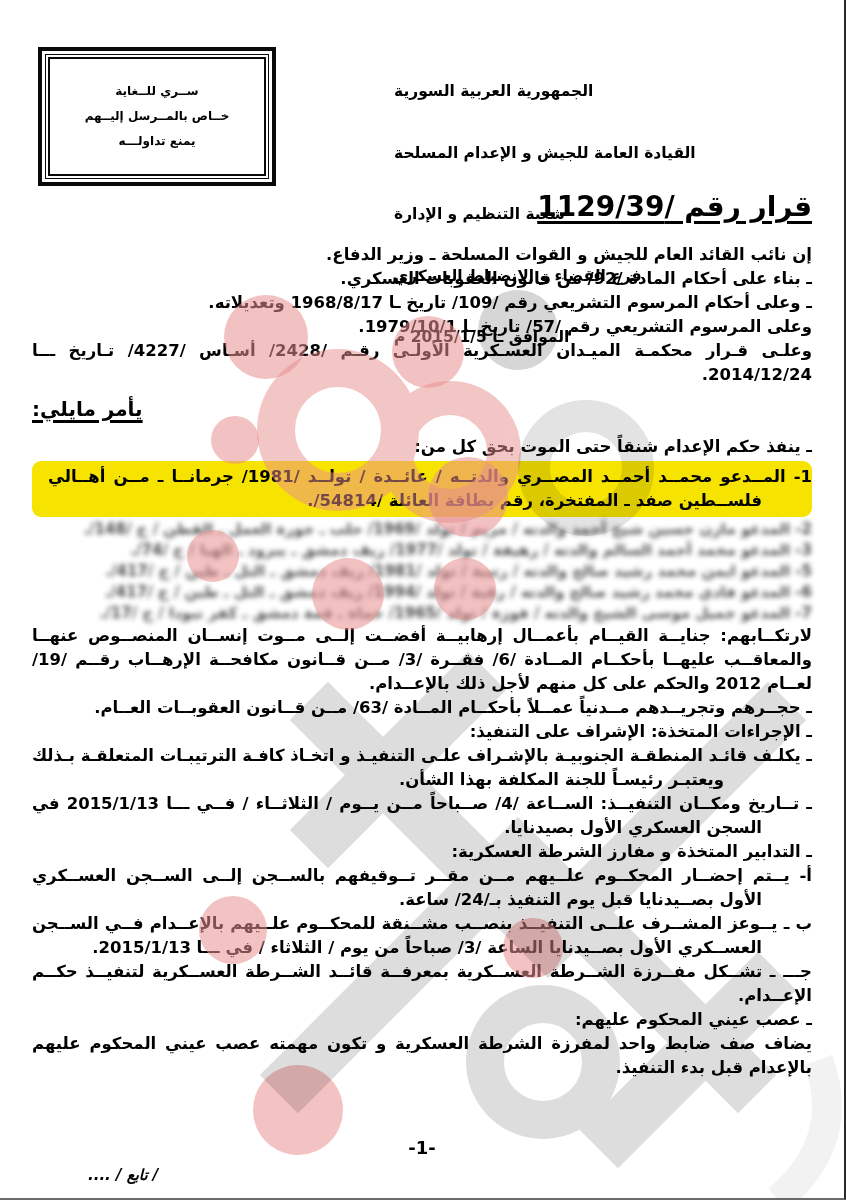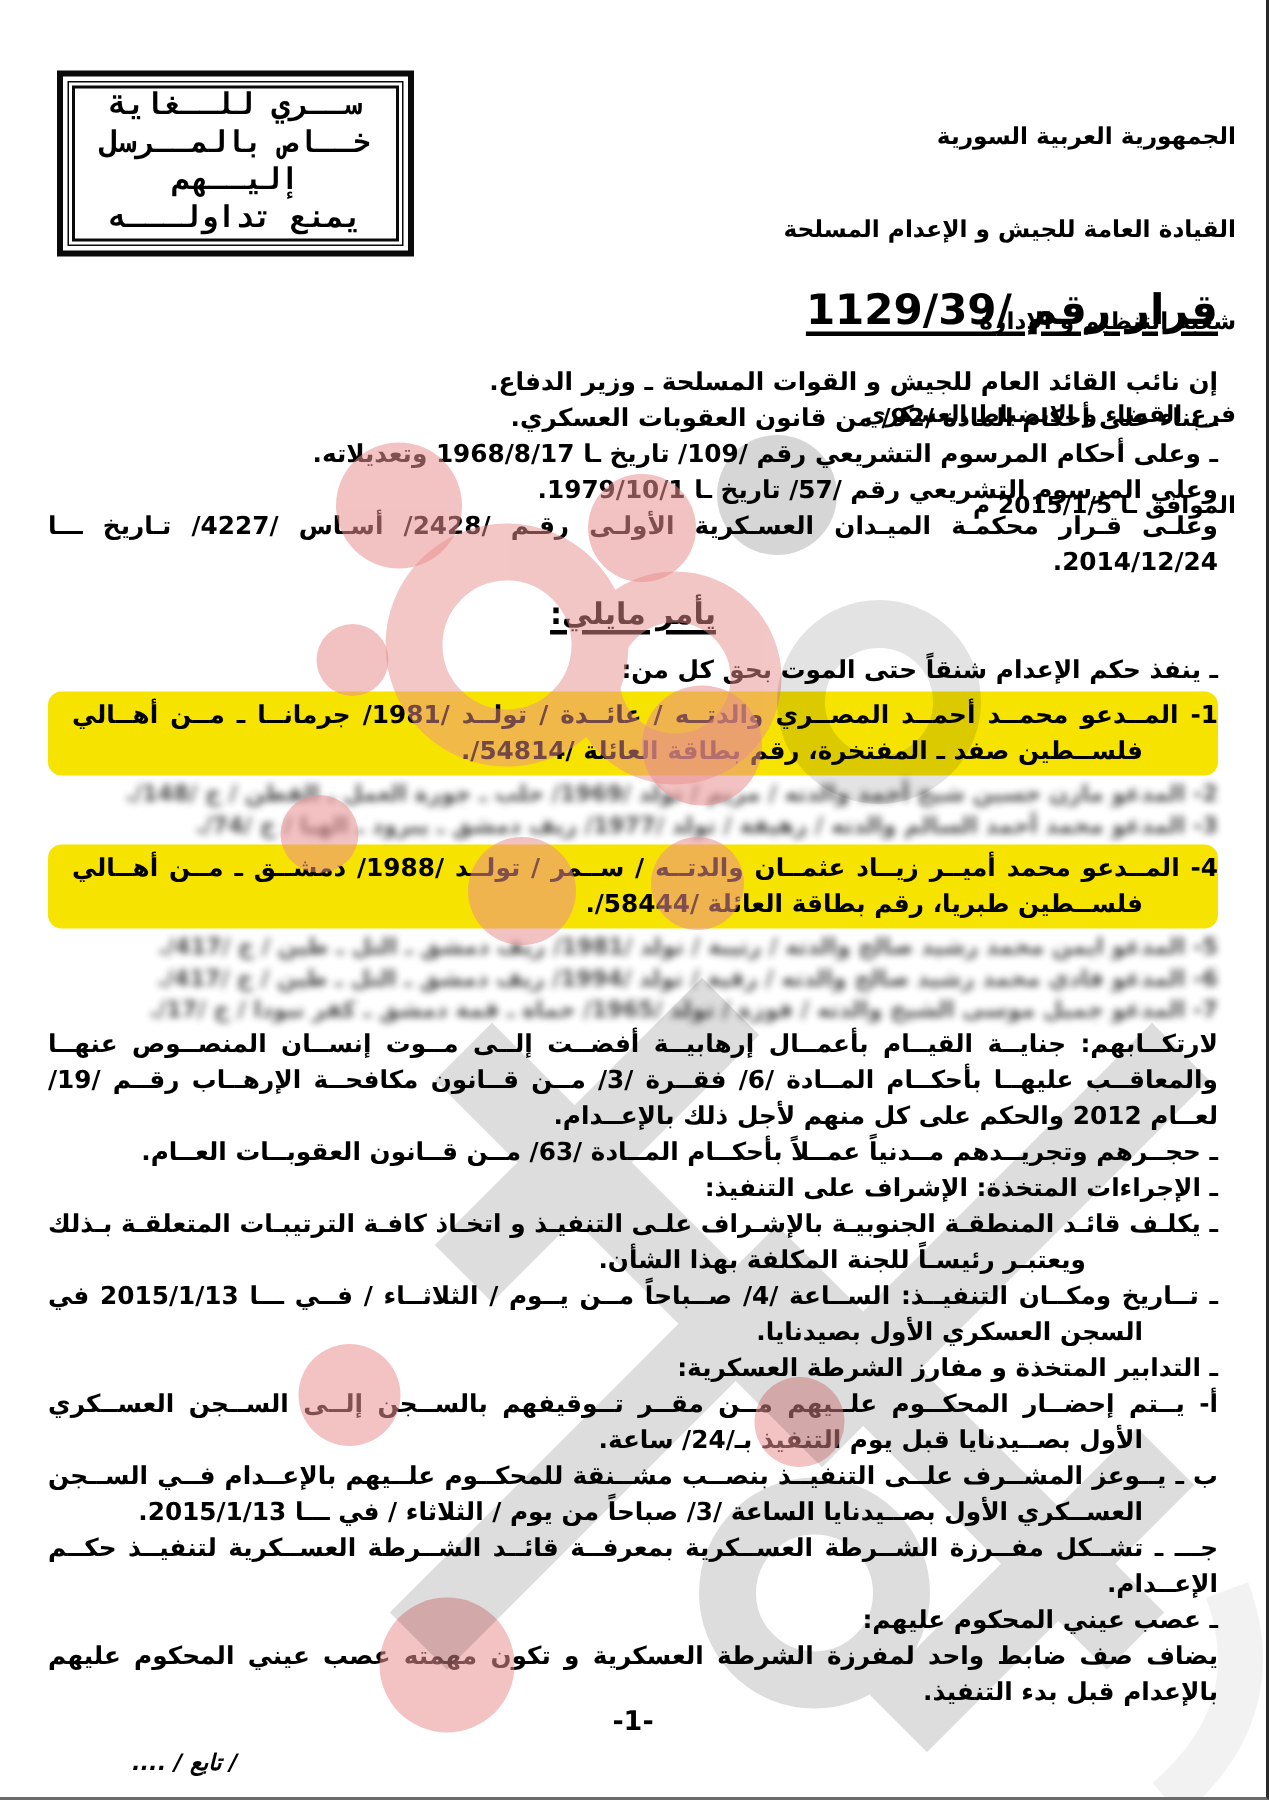--- a/index.html
+++ b/index.html
@@ -6,36 +6,36 @@
   html,body { background:#ffffff; }
   body { font-family: "DejaVu Sans", "Liberation Sans", sans-serif; }
   .page {
     position: relative; width: 846px; height: 1200px; background: #fff;
     overflow: hidden; font-weight: bold; color: #000;
     border-right: 2px solid #2a2a2a; border-bottom: 2px solid #6a6a6a;
   }
   
   .hdr {
     position: absolute; top: 40px; right: 20px; width: 430px;
-    text-align: right; font-size: 15.5px; line-height: 20.5px;
+    text-align: left; font-size: 15.5px; line-height: 20.5px;
     white-space: pre-wrap;
   }
   
   .stamp { position: absolute; top: 47px; left: 38px; width: 238px;
            border: 4px solid #0a0a0a; padding: 3px; background:#fff; }
   .stamp-mid { border: 1px solid #0a0a0a; padding: 2px; }
-  .stamp-in  { border: 2px solid #0a0a0a; padding: 0 6px; text-align: center;
-               font-size: 20px; line-height: 25px; font-family: Liberation Mono, monospace; }
+  .stamp-in  { border: 2px solid #0a0a0a; padding: 20px 6px; text-align: center;
+               font-size: 12px; line-height: 25px; }
   
   .content { position: absolute; top: 190px; right: 32px; left: 32px; }
   .title { text-align: right; font-size: 28px;
            text-decoration: underline; text-decoration-thickness: 3px;
            text-underline-offset: 5px; margin-bottom: 20px; }
   .line { font-size: 16.5px; line-height: 24px; text-align: justify; }
-  .amr { text-align: center; font-size: 20px; margin: 10px 0 14px 0; }
+  .amr { text-align: left; font-size: 20px; margin: 10px 0 14px 0; }
   .amr span { text-decoration: underline; text-decoration-thickness: 2.5px; text-underline-offset: 4px; }
   .u { text-decoration-thickness: 2px; text-underline-offset: 3px; }
   .hl { background: var(--hl, #f7e300); border-radius: 9px; padding: 4px 16px; margin: 2px 0; }
   .hang   { padding-right: 50px; text-indent: -50px; }
   .hang-lg{ padding-right: 88px; text-indent: -88px; }
   .blurred { filter: blur(2.6px); opacity: .8; font-size: 15px; line-height: 21px; color:#222; }
   .pagenum { position: absolute; bottom: 40px; left: 0; right: 0; text-align: center;
              font-size: 18px; }
   .cont { position: absolute; bottom: 14px; left: 88px; font-size: 15px; direction: rtl; font-style: italic; }
   
@@ -76,21 +76,20 @@
 
     <div class="amr"><span>يأمر مايلي:</span></div>
 
     <div class="line">ـ ينفذ حكم الإعدام شنقاً حتى الموت بحق كل من:</div>
 
     <div class="line hl hang">1- المــدعو محمــد أحمــد المصــري والدتــه / عائــدة / تولــد /1981/ جرمانــا ـ مــن أهــالي فلســطين صفد ـ المفتخرة، رقم بطاقة العائلة /54814/.</div>
 
     <div class="line blurred">2- المدعو مازن حسين شيخ أحمد والدته / مريم / تولد /1969/ حلب ـ جورة العمل ـ القطن / خ /148/.</div>
     <div class="line blurred">3- المدعو محمد أحمد السالم والدته / رهيفة / تولد /1977/ ريف دمشق ـ يبرود ـ الهيا / خ /74/.</div>
 
-    <div class="line hl hang">4- المــدعو محمد أميــر زيــاد عثمــان والدتــه / ســمر / تولــد /1988/ دمشــق ـ مــن أهــالي فلســطين طبريا، رقم بطاقة العائلة /58444/.</div>
 
     <div class="line blurred">5- المدعو ايمن محمد رشيد صالح والدته / رتيبة / تولد /1981/ ريف دمشق ـ التل ـ طين / خ /417/.</div>
     <div class="line blurred">6- المدعو فادي محمد رشيد صالح والدته / رقية / تولد /1994/ ريف دمشق ـ التل ـ طين / خ /417/.</div>
     <div class="line blurred">7- المدعو جميل موسى الشيخ والدته / فوزة / تولد /1965/ حماة ـ قمة دمشق ـ كفر نبودا / خ /17/.</div>
 
     <div class="line">
       <span class="u">لارتكــابهم:</span><span> جنايــة القيــام بأعمــال إرهابيــة أفضــت إلــى مــوت إنســان المنصــوص عنهــا والمعاقــب عليهــا بأحكــام المــادة /6/ فقــرة /3/ مــن قــانون مكافحــة الإرهــاب رقــم /19/ لعــام 2012 والحكم على كل منهم لأجل ذلك بالإعــدام.</span>
     </div>
 
     <div class="line">ـ حجــرهم وتجريــدهم مــدنياً عمــلاً بأحكــام المــادة /63/ مــن قــانون العقوبــات العــام.</div>

